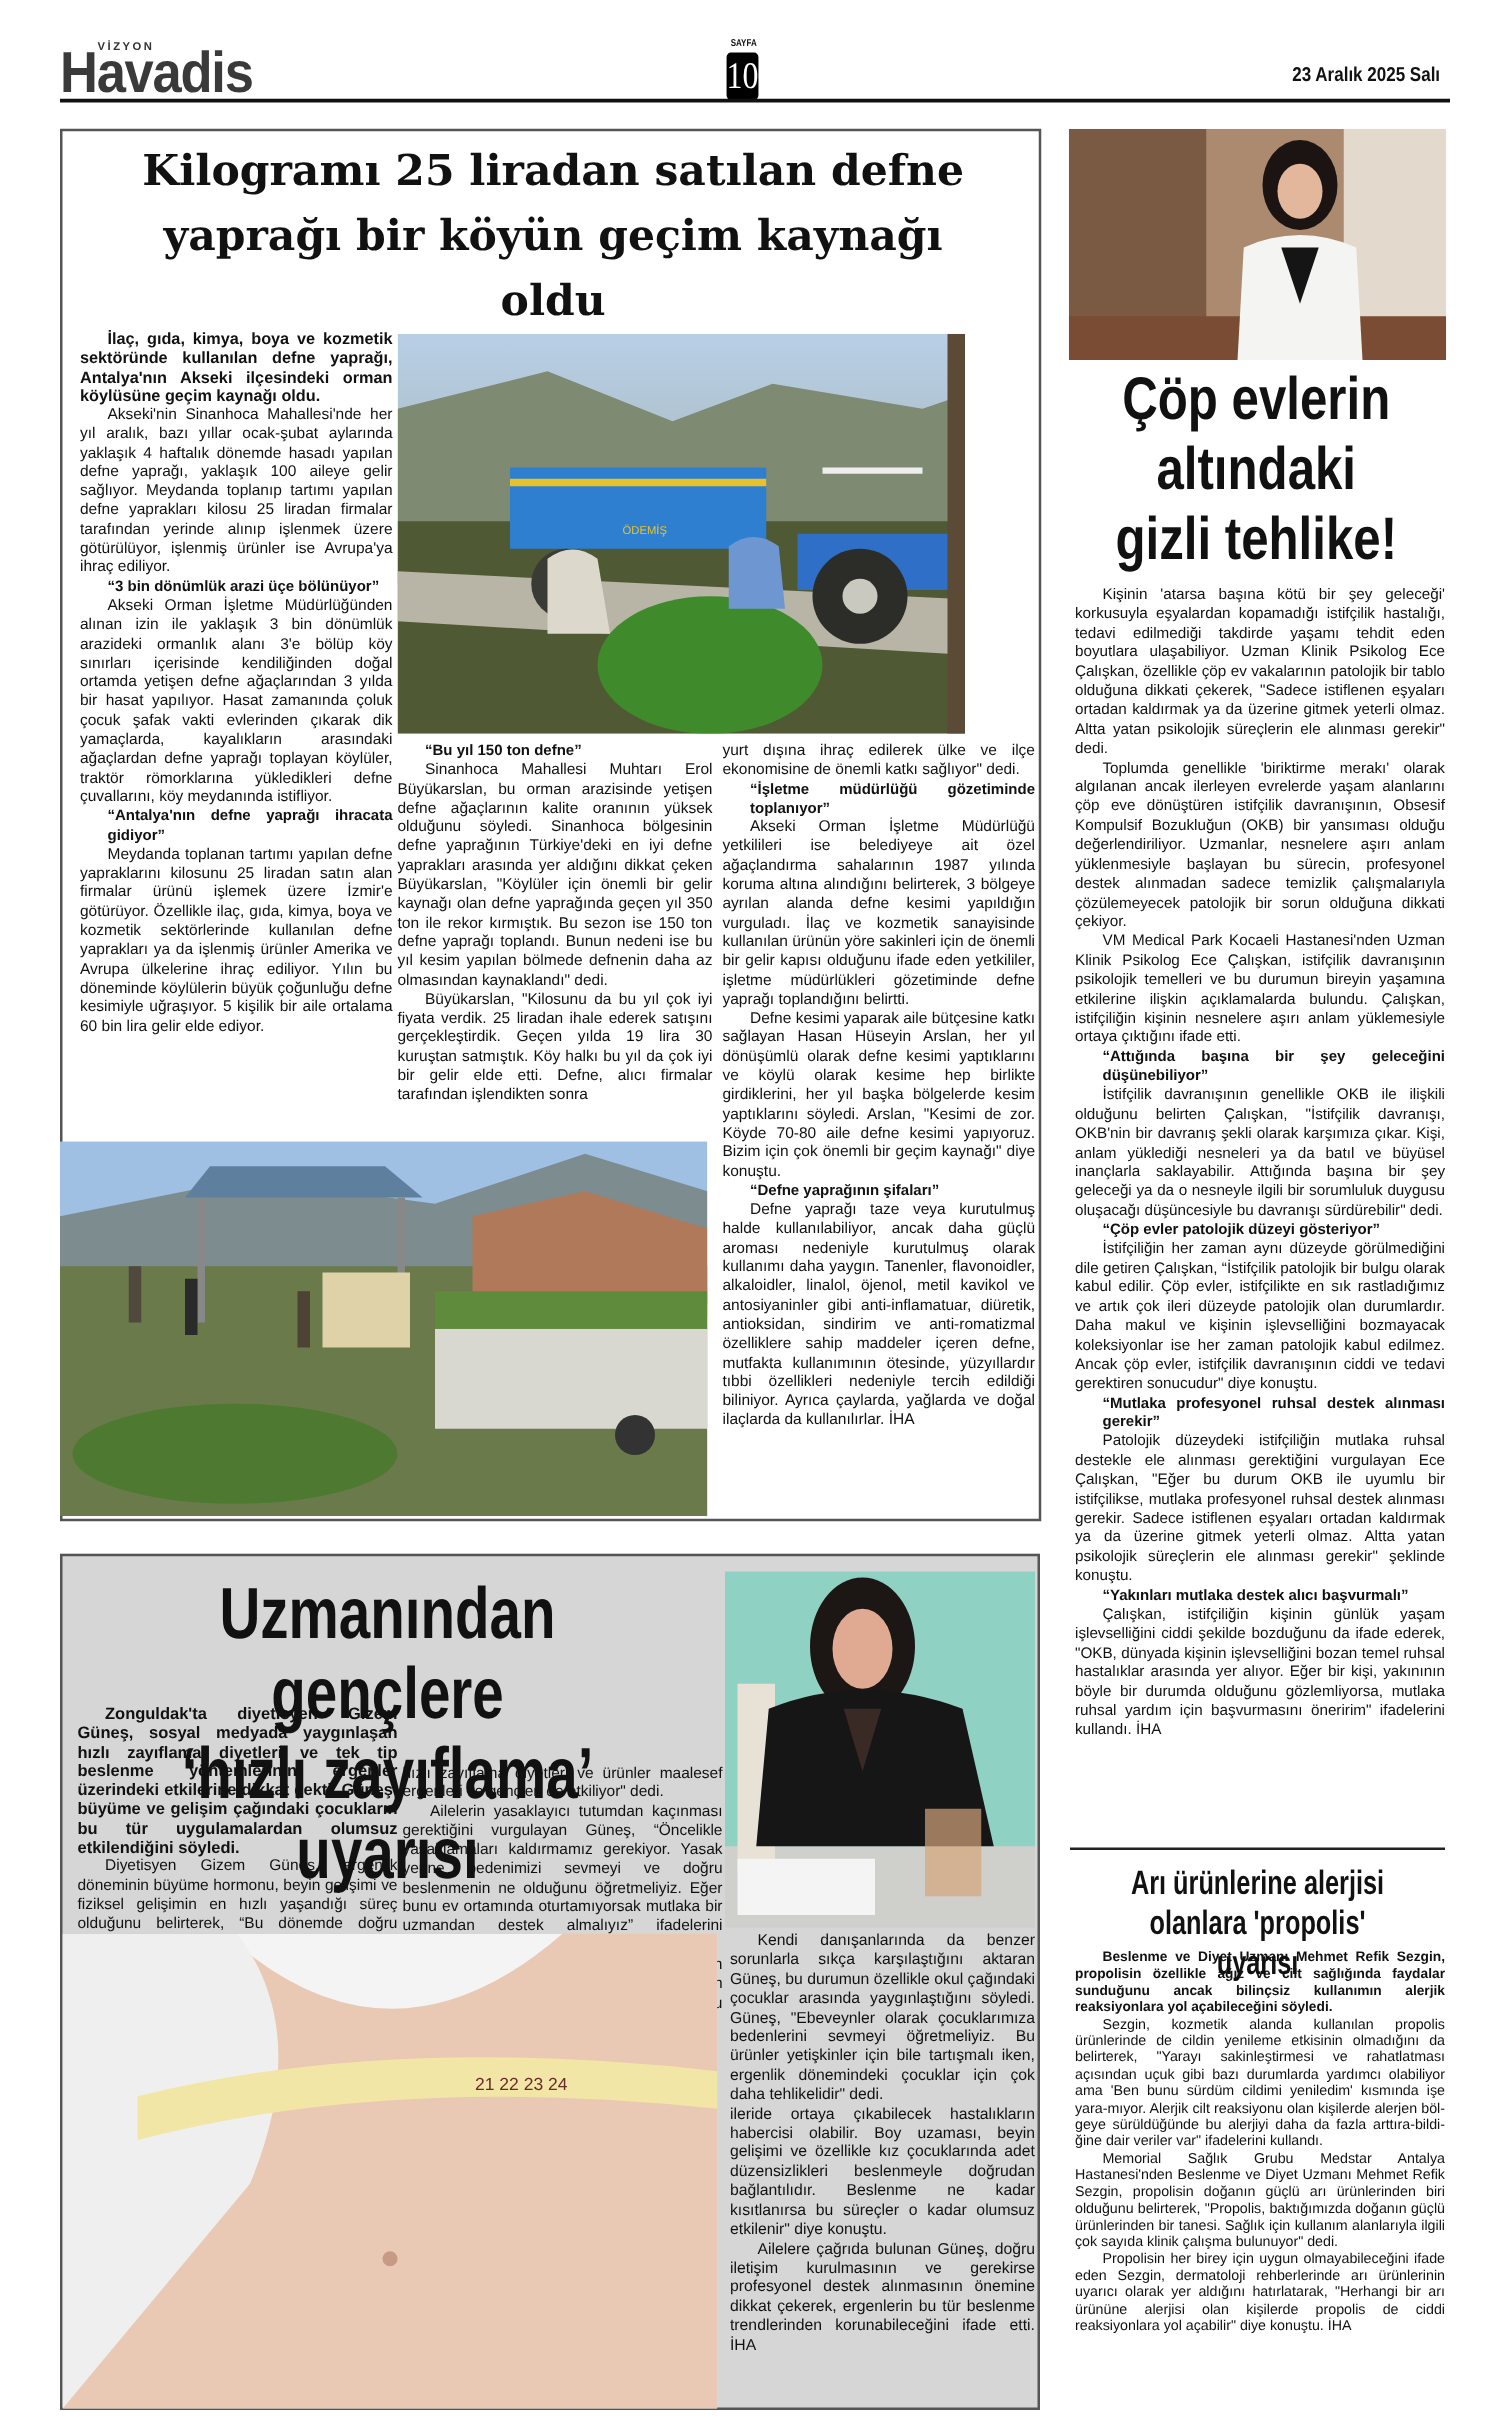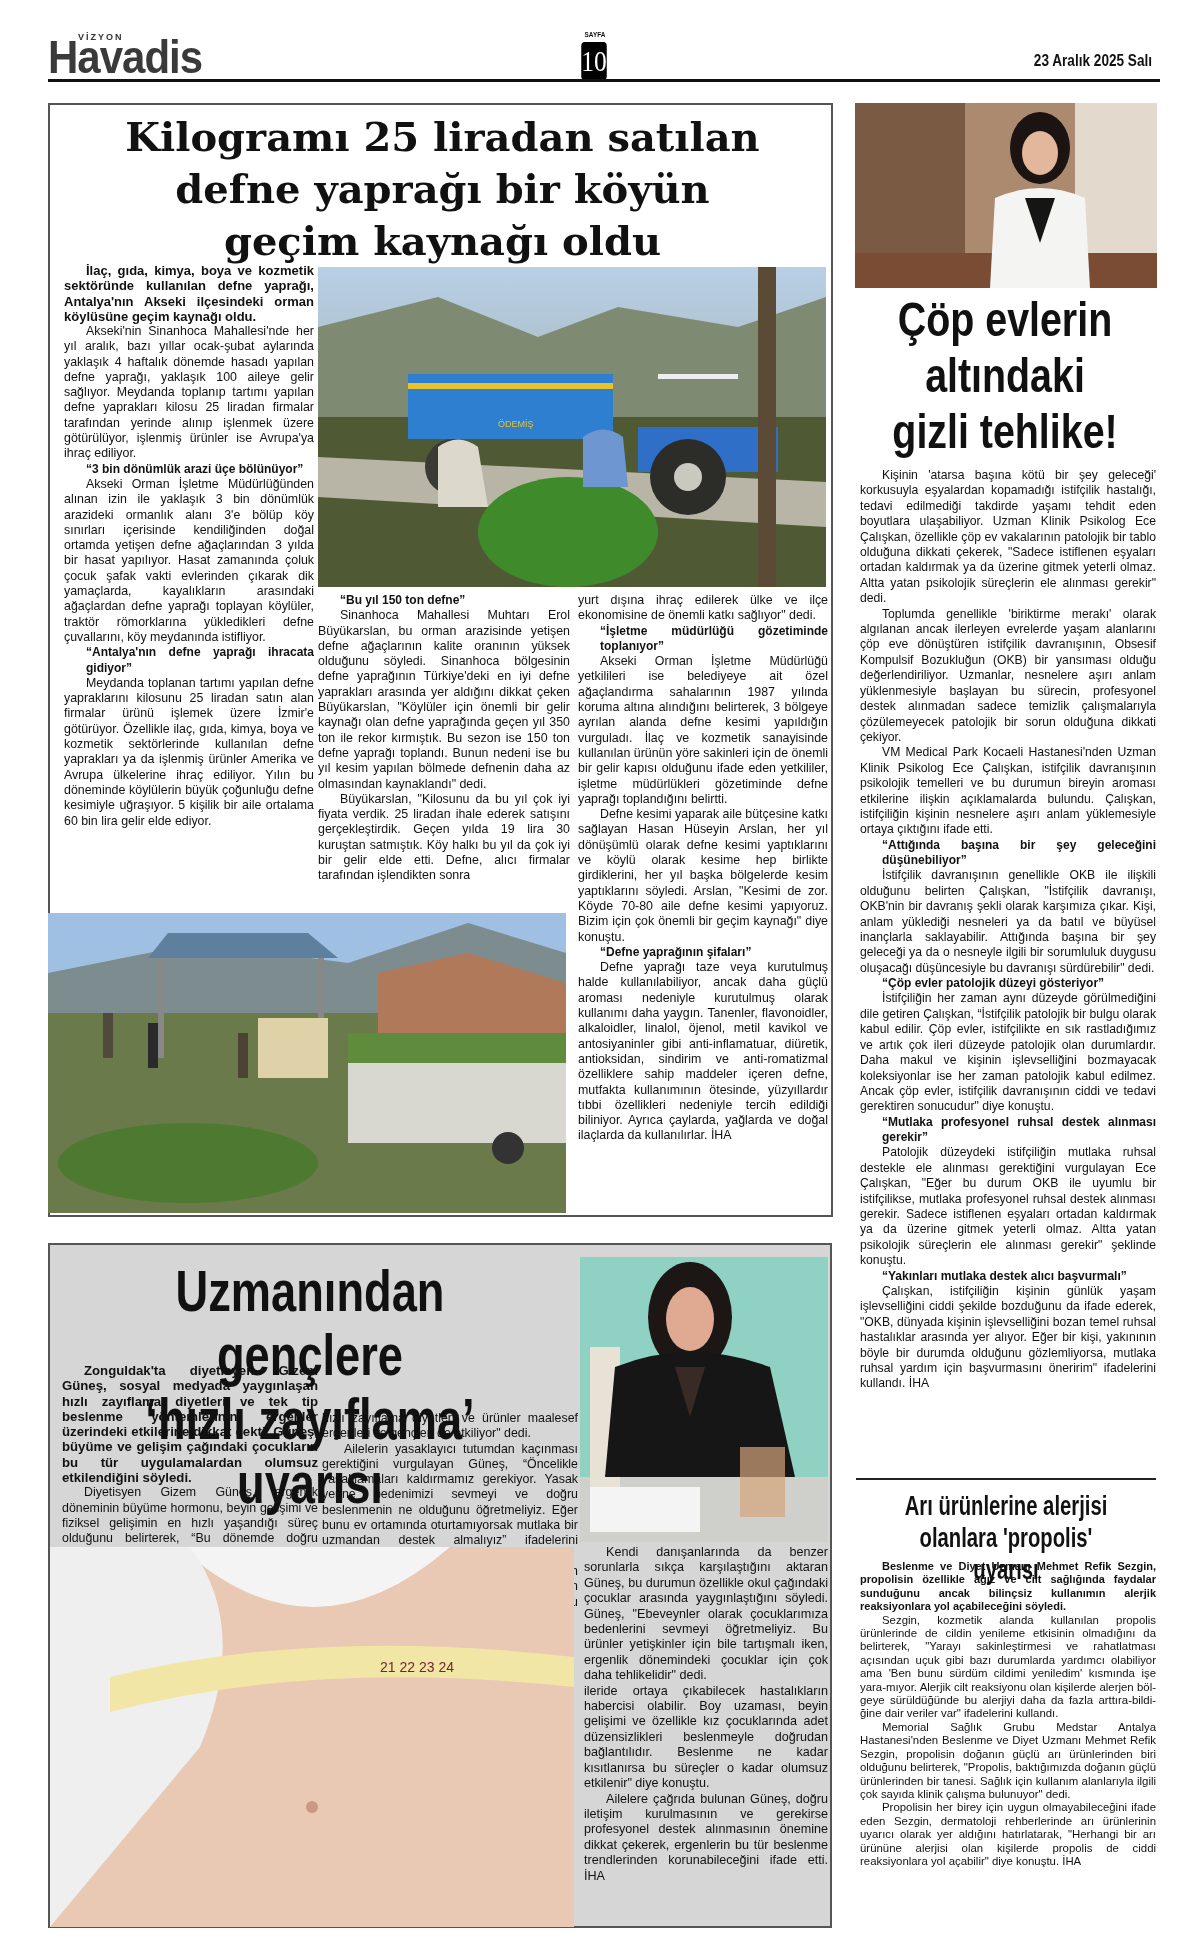--- a/index.html
+++ b/index.html
@@ -11,21 +11,21 @@
   .logo { position: absolute; left: 0; top: 8px; }
   .logo-small { position: absolute; left: 30px; top: 4px; font-size: 9px; letter-spacing: 2px; font-weight: bold; color: #333; }
   .logo-big { position: absolute; left: 0; top: 6px; font-family: "Liberation Sans", sans-serif; font-size: 42px; font-weight: bold; color: #3a3a3a; letter-spacing: -1px; transform: scaleY(1.1); }
   .page-label { position: absolute; left: 534px; top: 10px; font-size: 8px; font-weight: bold; transform: scaleX(0.8); }
   .page-num { position: absolute; left: 531px; top: 22px; width: 30px; height: 38px; background: #000; color: #fff; border-radius: 4px; font-family: "Liberation Serif", serif; font-size: 30px; text-align: center; line-height: 38px; transform: scaleX(0.85); }
   .date { position: absolute; right: 8px; top: 32px; font-size: 16px; font-weight: bold; transform: scaleX(0.85); transform-origin: right; }
   .mast-rule { position: absolute; left: 48px; top: 79px; width: 1112px; height: 3px; background: #111; }
 
   
   .box1 { position: absolute; left: 48px; top: 103px; width: 785px; height: 1114px; border: 2px solid #555; }
-  .h1 { position: absolute; left: 0; top: 6px; width: 785px; text-align: center; font-family: "DejaVu Serif", serif; font-weight: bold; font-size: 40px; line-height: 52px; letter-spacing: 0px; }
+  .h1 { position: absolute; left: 0; top: 6px; width: 785px; text-align: center; font-family: "DejaVu Serif", serif; font-weight: bold; font-size: 34px; line-height: 52px; letter-spacing: 0px; }
   .col { position: absolute; font-size: 12.4px; line-height: 15.3px; text-align: justify; }
   .col p { text-indent: 22px; }
   .col .lead { font-weight: bold; font-size: 13px; line-height: 15.3px; text-indent: 22px; }
   .col .sub { font-weight: bold; font-size: 12px; line-height: 15.3px; padding-left: 22px; text-indent: 0; }
   .photo { position: absolute; overflow: hidden; }
 
   
   .h2 { position: absolute; left: 855px; top: 292px; width: 300px; text-align: center; font-family: "Liberation Sans", sans-serif; font-weight: bold; font-size: 48px; line-height: 56px; transform: scaleX(0.82); transform-origin: center; }
   .rule { position: absolute; height: 2px; background: #222; }
 
@@ -48,21 +48,21 @@
 </div>
 <div class="mast-rule"></div>
 
 <div class="box1">
   <div class="h1" style="padding:0 60px;">Kilogramı 25 liradan satılan defne yaprağı bir köyün geçim kaynağı oldu</div>
 
   <div class="col" id="a1c1" style="left:14px; top:158px; width:250px;">
     <p class="lead">İlaç, gıda, kimya, boya ve kozmetik sektöründe kullanılan defne yaprağı, Antalya'nın Akseki ilçesindeki orman köylüsüne geçim kaynağı oldu.</p>
   </div>
 
-  <div class="photo" style="left:268px; top:162px; width:508px; height:320px;">
+  <div class="photo" style="left:268px; top:162px; width:454px; height:320px;">
     <svg width="508" height="320" viewBox="0 0 508 320">
       <defs>
         <linearGradient id="sky1" x1="0" y1="0" x2="0" y2="1">
             <stop offset="0" stop-color="#b9cfe6"></stop>
             <stop offset="1" stop-color="#8f9c8a"></stop>
           </linearGradient>
       </defs>
       <rect width="508" height="320" fill="url(#sky1)"></rect>
       <path d="M0 60 L120 30 L220 70 L300 40 L420 60 L508 30 L508 200 L0 200Z" fill="#7f8a72"></path>
       <rect x="0" y="150" width="508" height="170" fill="#4f5a34"></rect>
@@ -137,21 +137,21 @@
   </svg>
 </div>
 <div class="h2">
   <div>Çöp evlerin</div>
   <div>altındaki</div>
   <div>gizli tehlike!</div>
 </div>
 <div class="col" id="a2body" style="left:860px; top:468px; width:296px; font-size:12.2px; line-height:15.4px;">
     <p>Kişinin 'atarsa başına kötü bir şey geleceği' korkusuyla eşyalardan kopamadığı istifçilik hastalığı, tedavi edilmediği takdirde yaşamı tehdit eden boyutlara ulaşabiliyor. Uzman Klinik Psikolog Ece Çalışkan, özellikle çöp ev vakalarının patolojik bir tablo olduğuna dikkati çekerek, "Sadece istiflenen eşyaları ortadan kaldırmak ya da üzerine gitmek yeterli olmaz. Altta yatan psikolojik süreçlerin ele alınması gerekir" dedi.</p>
     <p>Toplumda genellikle 'biriktirme merakı' olarak algılanan ancak ilerleyen evrelerde yaşam alanlarını çöp eve dönüştüren istifçilik davranışının, Obsesif Kompulsif Bozukluğun (OKB) bir yansıması olduğu değerlendiriliyor. Uzmanlar, nesnelere aşırı anlam yüklenmesiyle başlayan bu sürecin, profesyonel destek alınmadan sadece temizlik çalışmalarıyla çözülemeyecek patolojik bir sorun olduğuna dikkati çekiyor.</p>
-    <p>VM Medical Park Kocaeli Hastanesi'nden Uzman Klinik Psikolog Ece Çalışkan, istifçilik davranışının psikolojik temelleri ve bu durumun bireyin aroması etkilerine ilişkin açıklamalarda bulundu. Çalışkan, istifçiliğin kişinin nesnelere aşırı anlam yüklemesiyle ortaya çıktığını ifade etti.</p>
+    <p>VM Medical Park Kocaeli Hastanesi'nden Uzman Klinik Psikolog Ece Çalışkan, istifçilik davranışının psikolojik temelleri ve bu durumun bireyin yaşamına etkilerine ilişkin açıklamalarda bulundu. Çalışkan, istifçiliğin kişinin nesnelere aşırı anlam yüklemesiyle ortaya çıktığını ifade etti.</p>
     <p class="sub">“Attığında başına bir şey geleceğini düşünebiliyor”</p>
     <p>İstifçilik davranışının genellikle OKB ile ilişkili olduğunu belirten Çalışkan, "İstifçilik davranışı, OKB'nin bir davranış şekli olarak karşımıza çıkar. Kişi, anlam yüklediği nesneleri ya da batıl ve büyüsel inançlarla saklayabilir. Attığında başına bir şey geleceği ya da o nesneyle ilgili bir sorumluluk duygusu oluşacağı düşüncesiyle bu davranışı sürdürebilir" dedi.</p>
     <p class="sub">“Çöp evler patolojik düzeyi gösteriyor”</p>
     <p>İstifçiliğin her zaman aynı düzeyde görülmediğini dile getiren Çalışkan, “İstifçilik patolojik bir bulgu olarak kabul edilir. Çöp evler, istifçilikte en sık rastladığımız ve artık çok ileri düzeyde patolojik olan durumlardır. Daha makul ve kişinin işlevselliğini bozmayacak koleksiyonlar ise her zaman patolojik kabul edilmez. Ancak çöp evler, istifçilik davranışının ciddi ve tedavi gerektiren sonucudur" diye konuştu.</p>
     <p class="sub">“Mutlaka profesyonel ruhsal destek alınması gerekir”</p>
     <p>Patolojik düzeydeki istifçiliğin mutlaka ruhsal destekle ele alınması gerektiğini vurgulayan Ece Çalışkan, "Eğer bu durum OKB ile uyumlu bir istifçilikse, mutlaka profesyonel ruhsal destek alınması gerekir. Sadece istiflenen eşyaları ortadan kaldırmak ya da üzerine gitmek yeterli olmaz. Altta yatan psikolojik süreçlerin ele alınması gerekir" şeklinde konuştu.</p>
     <p class="sub">“Yakınları mutlaka destek alıcı başvurmalı”</p>
     <p>Çalışkan, istifçiliğin kişinin günlük yaşam işlevselliğini ciddi şekilde bozduğunu da ifade ederek, "OKB, dünyada kişinin işlevselliğini bozan temel ruhsal hastalıklar arasında yer alıyor. Eğer bir kişi, yakınının böyle bir durumda olduğunu gözlemliyorsa, mutlaka ruhsal yardım için başvurmasını öneririm" ifadelerini kullandı. İHA</p>
   </div>
 

